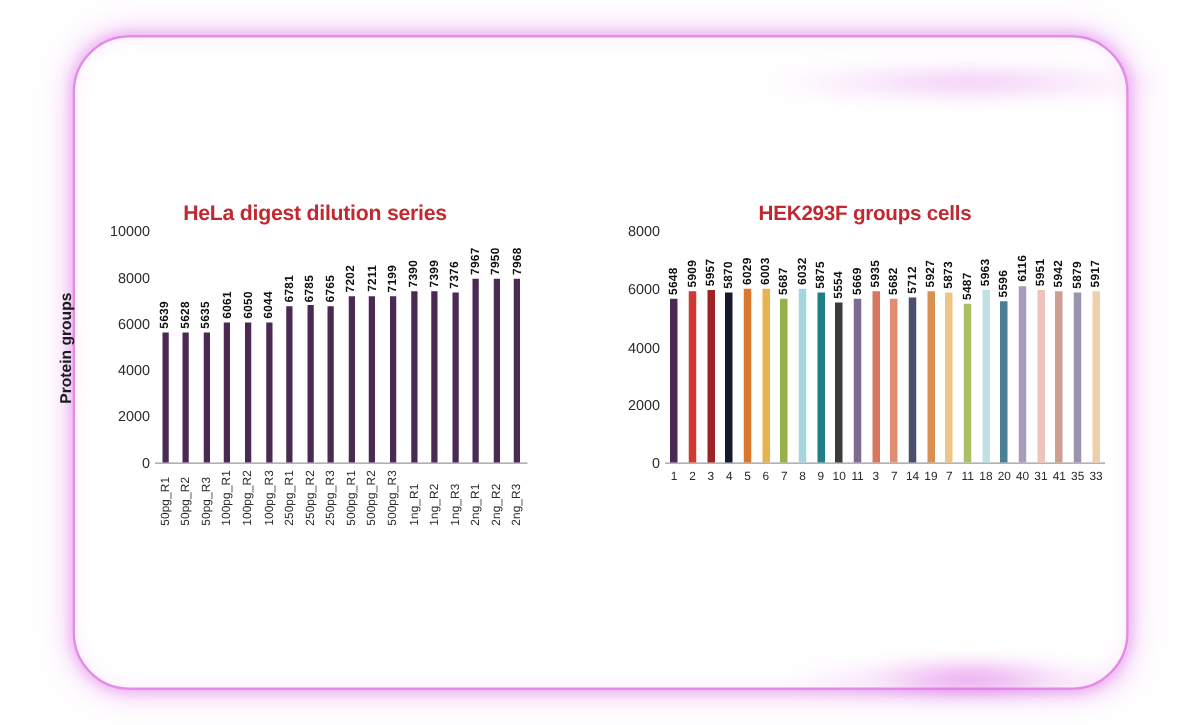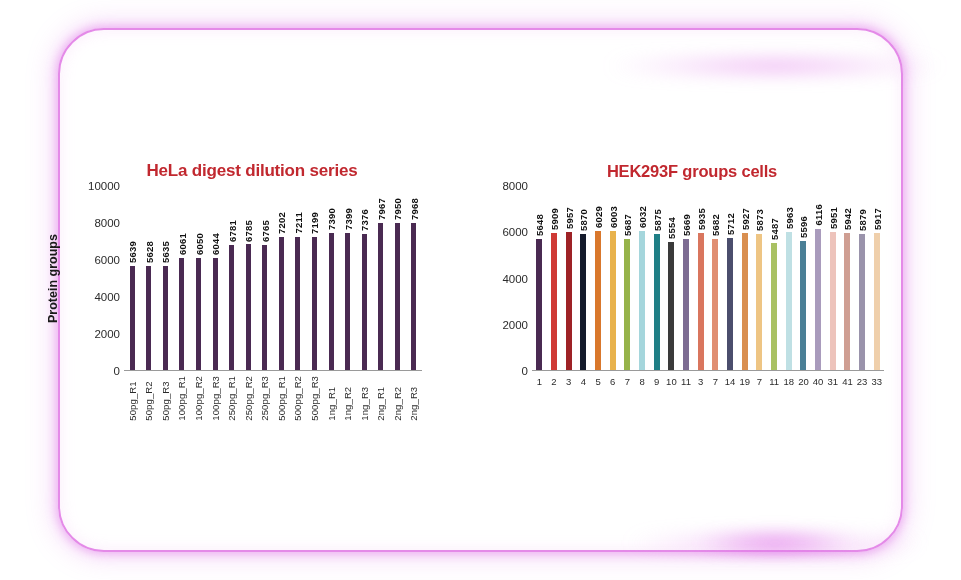--- a/index.html
+++ b/index.html
@@ -493,21 +493,21 @@
           <div class="xlabel-slot">
             <span class="xlabel-flat">40</span>
           </div>
           <div class="xlabel-slot">
             <span class="xlabel-flat">31</span>
           </div>
           <div class="xlabel-slot">
             <span class="xlabel-flat">41</span>
           </div>
           <div class="xlabel-slot">
-            <span class="xlabel-flat">23</span>
+            <span class="xlabel-flat">35</span>
           </div>
           <div class="xlabel-slot">
             <span class="xlabel-flat">33</span>
           </div>
         </div>
     </div>
   </div>
 
 </div>
 

